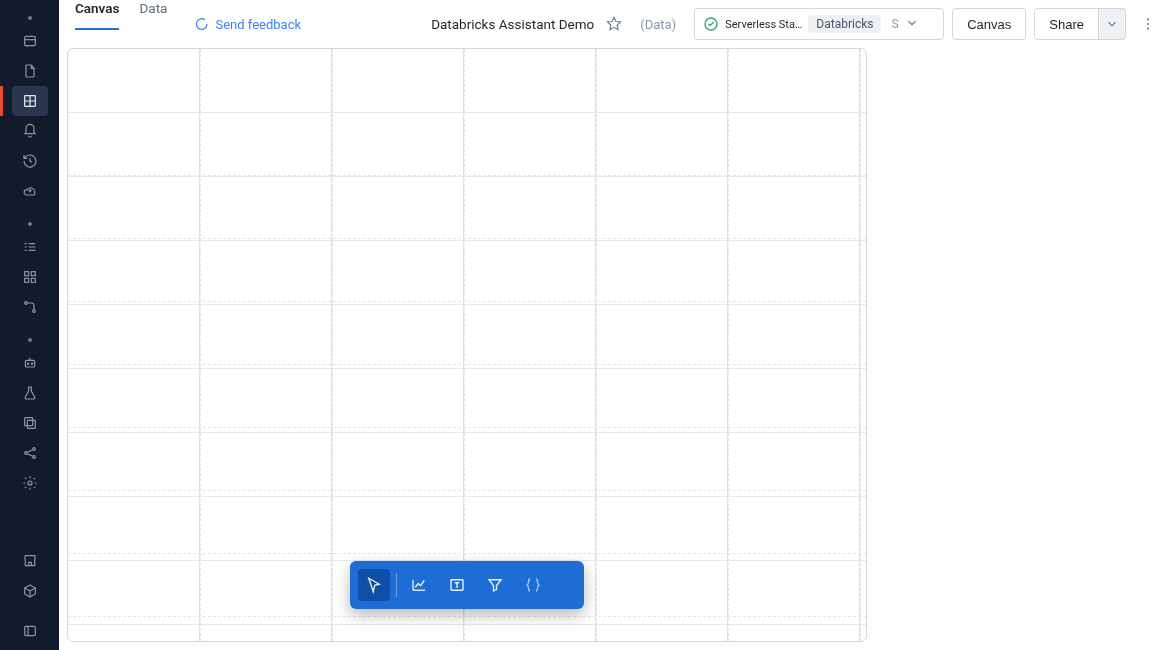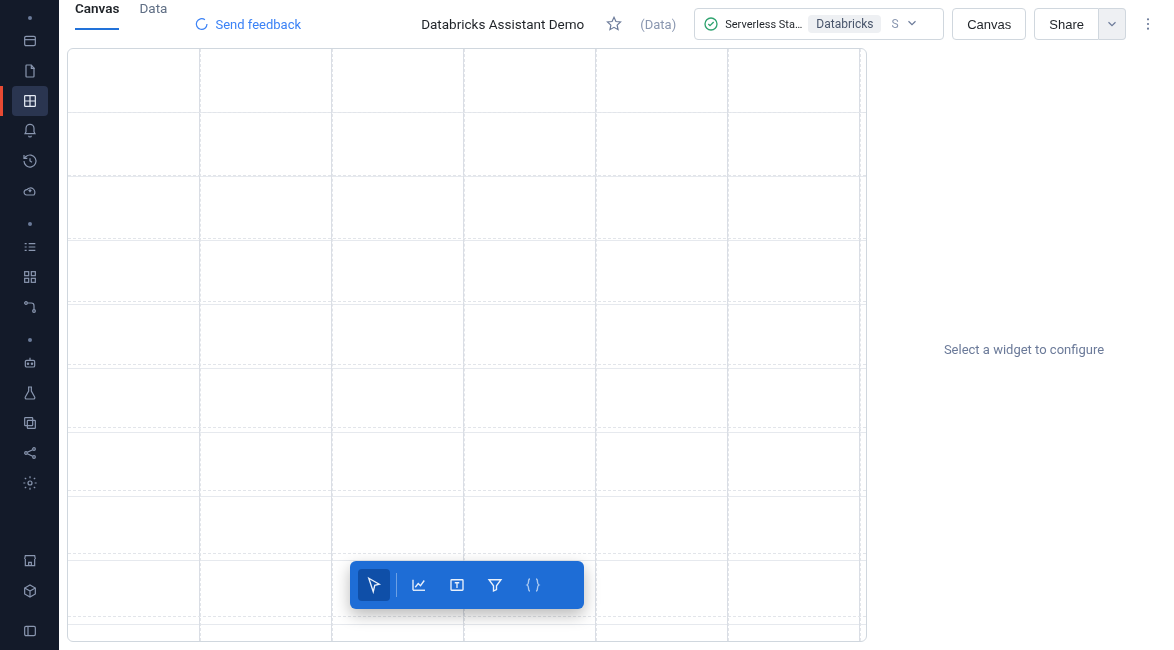--- a/index.html
+++ b/index.html
@@ -84,21 +84,21 @@
   .feedback {
     display: flex; align-items: center; gap: 6px;
     color: #3b82f6;
     font-size: 13px;
     margin-left: 18px;
     cursor: pointer;
   }
 
   .topbar-spacer { flex: 1 1 auto; }
 
-  .title-wrap { display: flex; align-items: center; gap: 20px; }
+  .title-wrap { display: flex; align-items: center; gap: 10px; }
   .page-title { font-size: 13.5px; color: #1f2328; }
   .star-btn {
     width: 20px; height: 20px; color: #6b7a99; cursor: pointer;
     display:flex;align-items:center;justify-content:center;
   }
   .saved-text { color: #8a97b0; font-size: 13px; margin-left: 8px; }
 
   .cluster-select {
     display: flex; align-items: center;
     border: 1px solid #d0d7de; border-radius: 4px;
@@ -454,17 +454,14 @@
           <div class="ft-btn dim">
             <svg width="18" height="18" viewBox="0 0 24 24" fill="none" stroke="currentColor" stroke-width="1.8">
                 <path d="M8 4c-2 0-2 2-2 4s0 3-2 4c2 1 2 2 2 4s0 4 2 4"></path>
                 <path d="M16 4c2 0 2 2 2 4s0 3 2 4c-2 1-2 2-2 4s0 4-2 4"></path>
               </svg>
           </div>
         </div>
       </div>
     </div>
 
-    <div class="right-panel">
-      <div class="hint">Select a widget to configure</div>
-    </div>
   </div>
 </div>
 
 </body></html>

